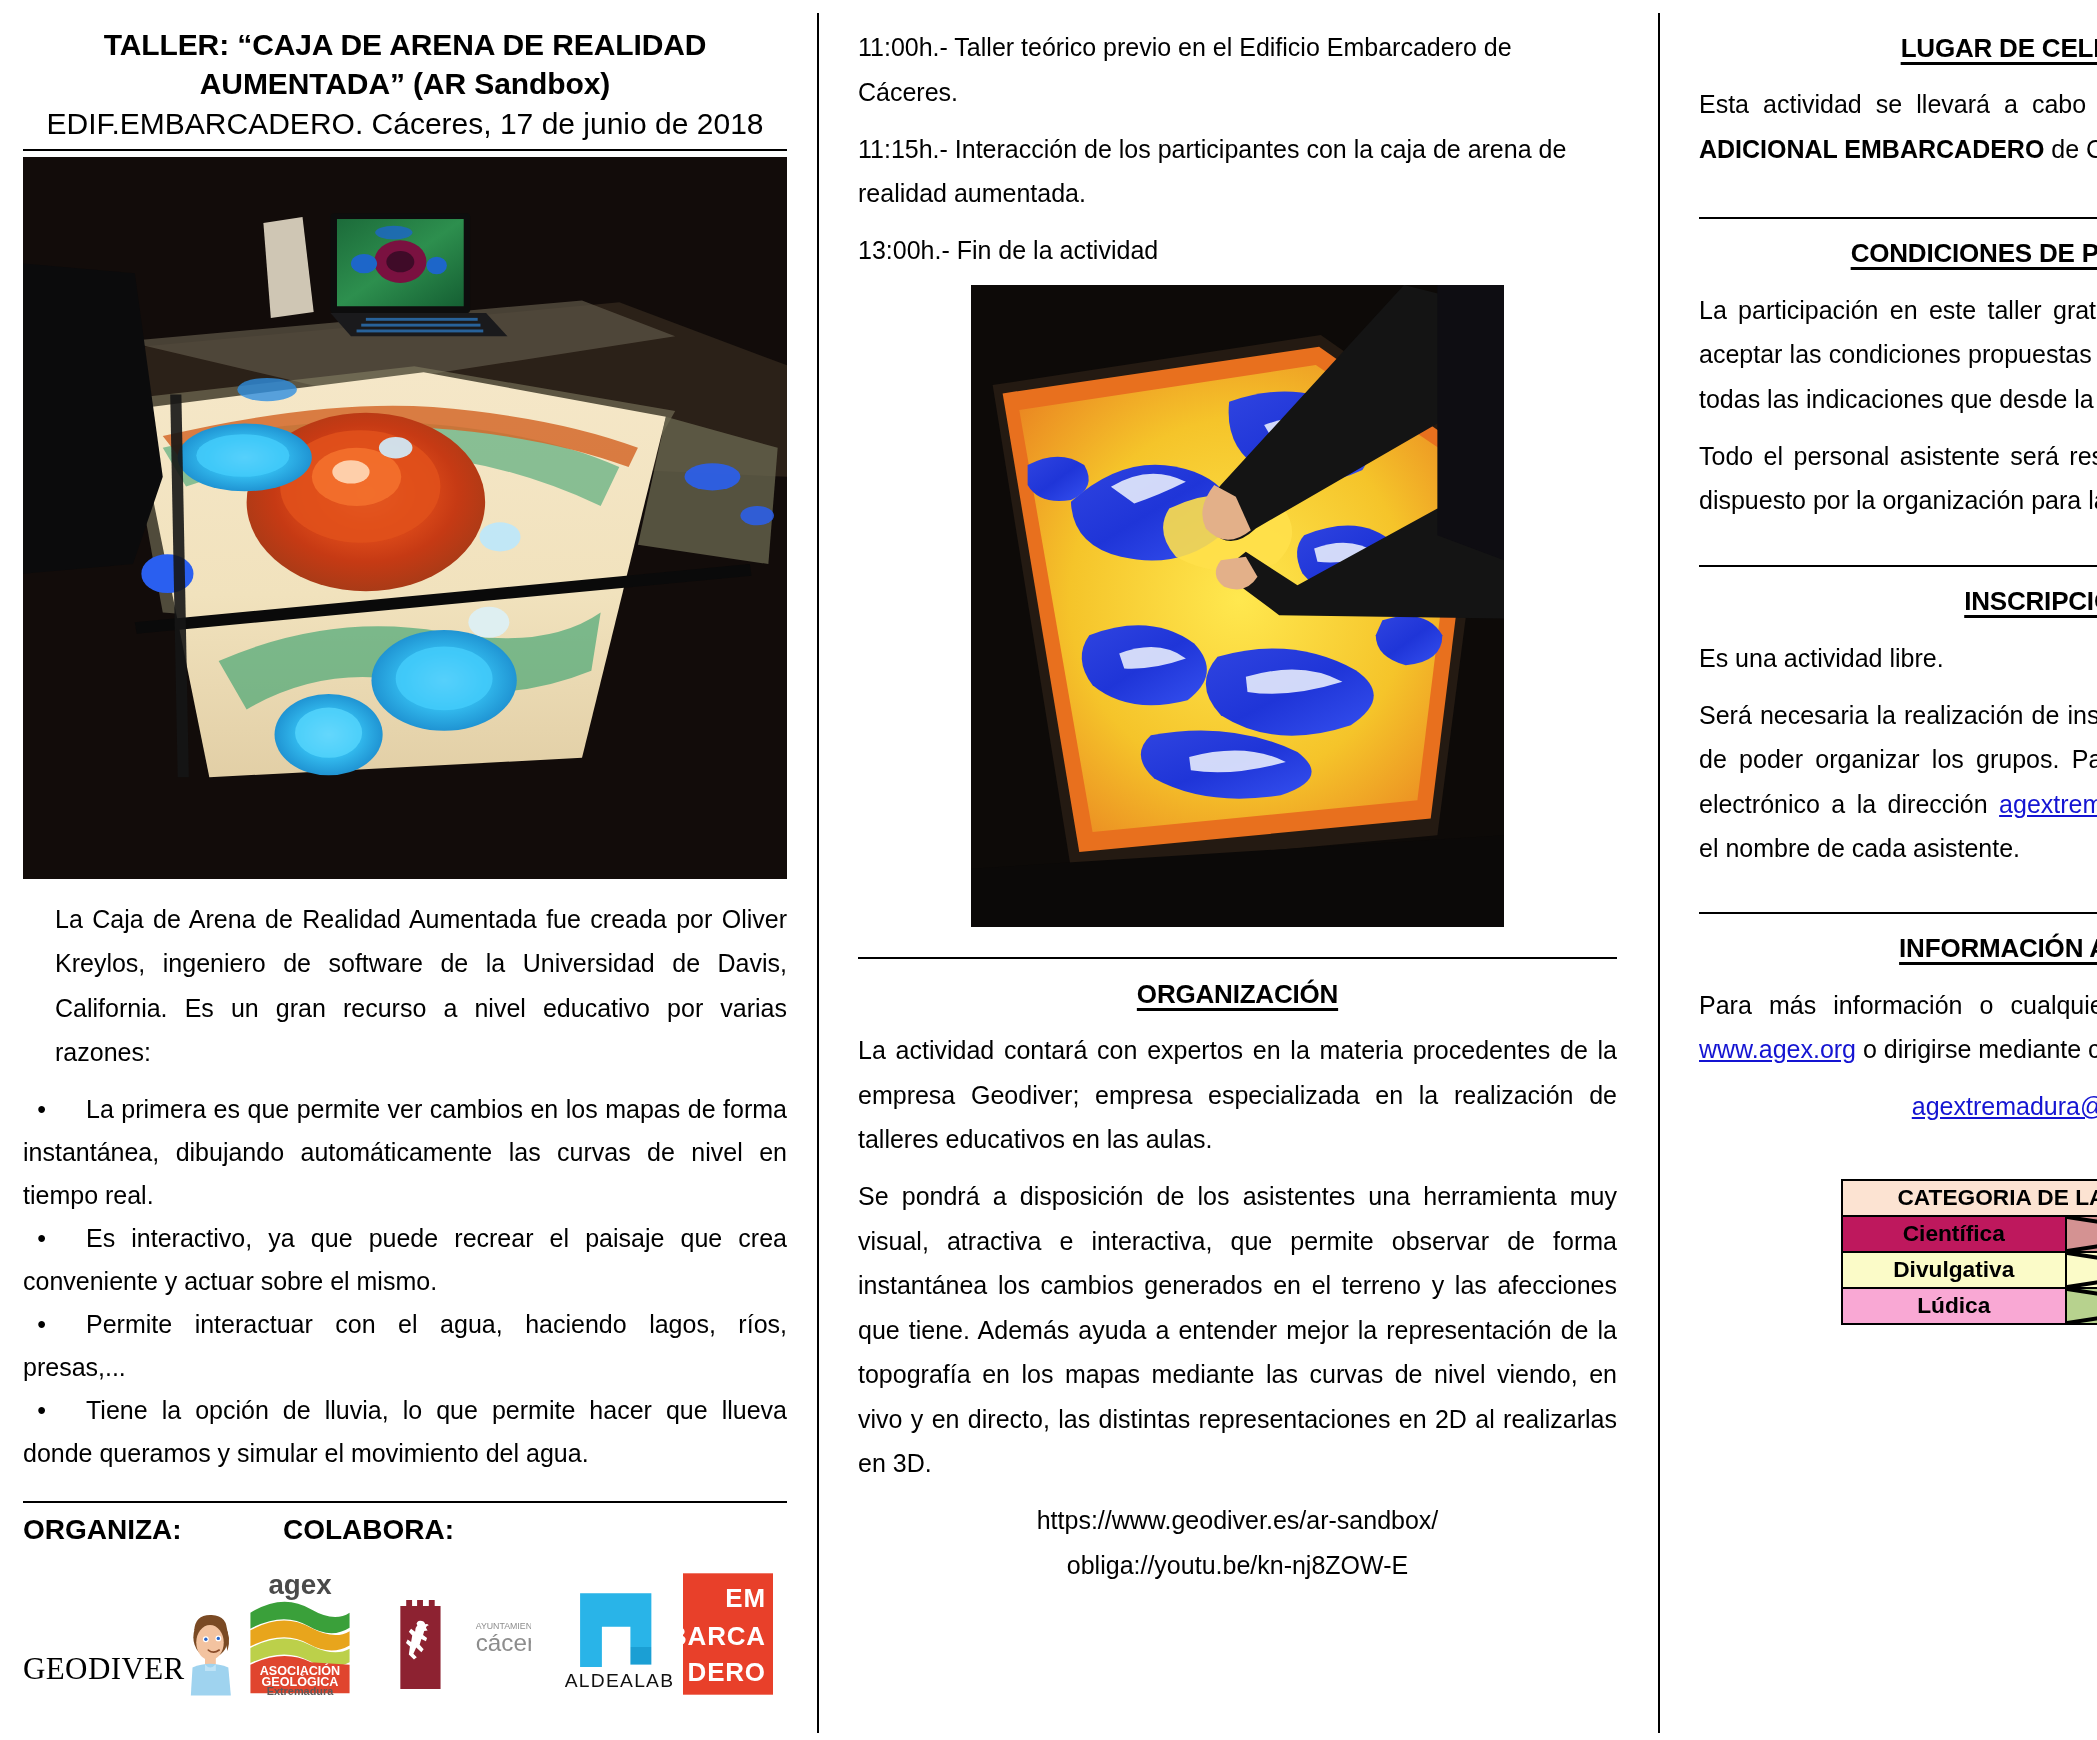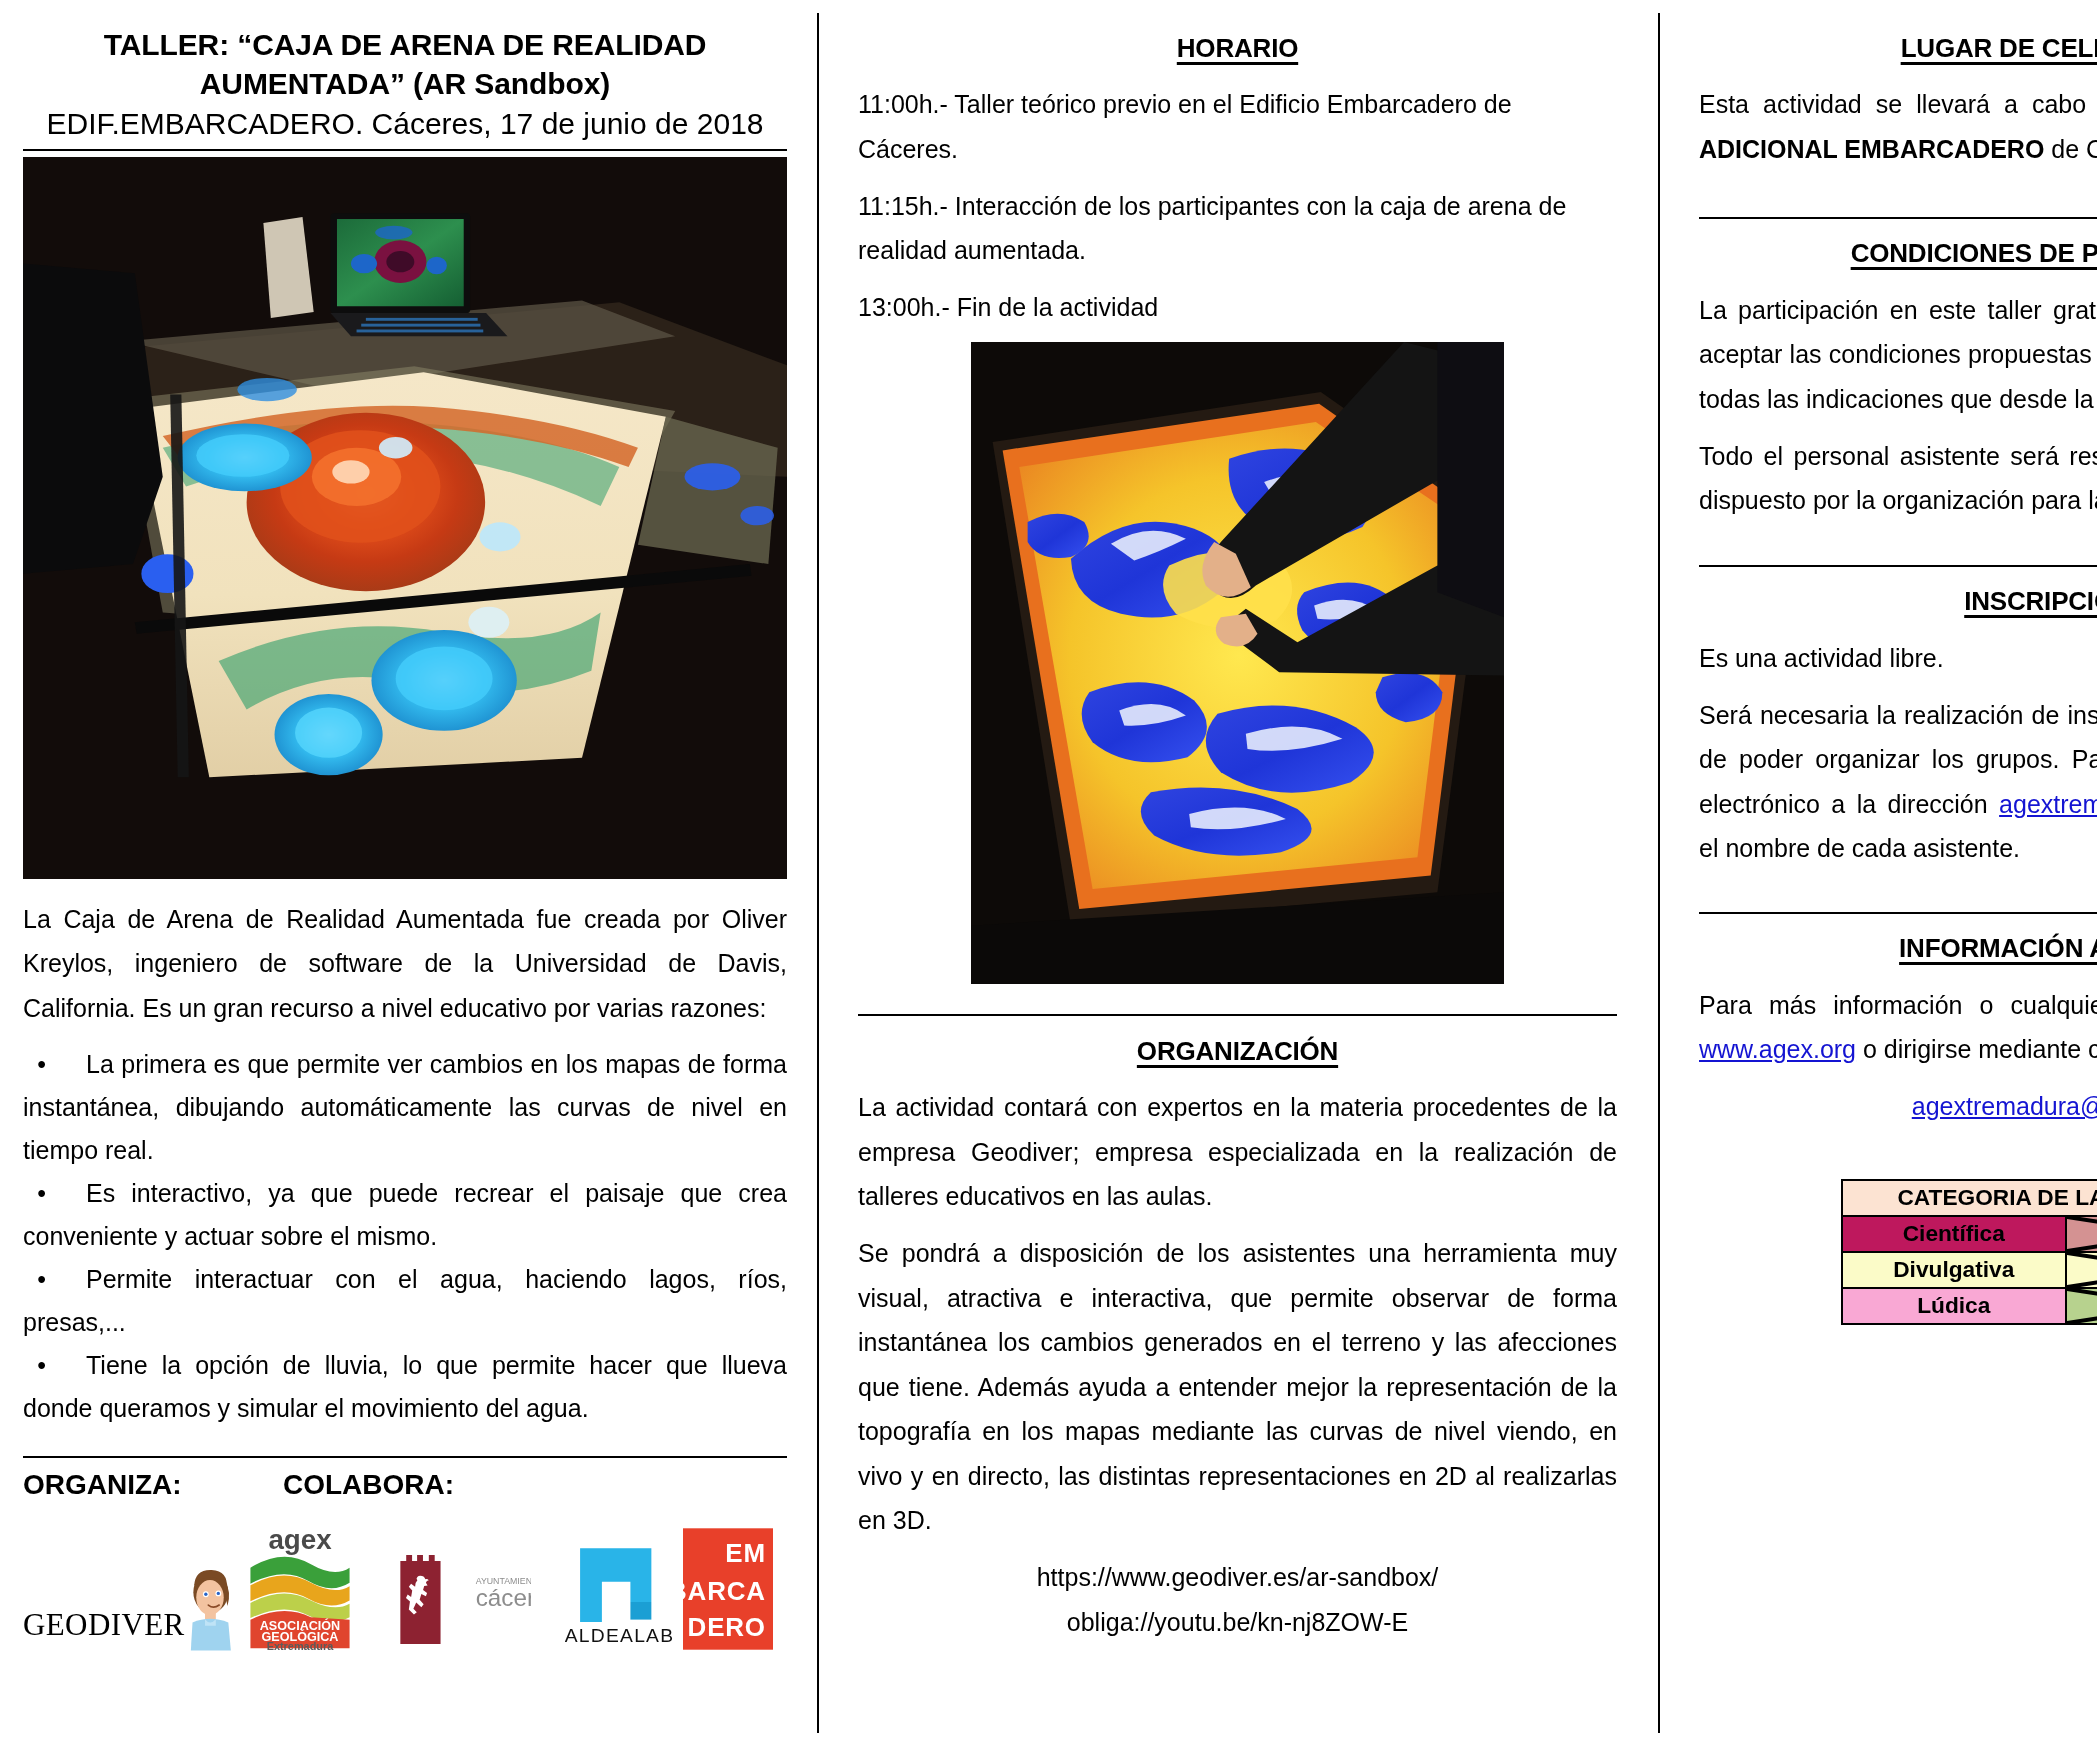--- a/index.html
+++ b/index.html
@@ -229,21 +229,21 @@
         <ellipse cx="262" cy="240" rx="32" ry="12" fill="#2f8fe0" opacity="0.8"></ellipse>
 
         <path d="M120 480 L780 420 L782 432 L122 492 Z" fill="#0a0a0a"></path>
         <path d="M158 245 L166 640 L178 640 L170 245 Z" fill="#151515" opacity="0.9"></path>
 
         <path d="M0 110 L120 120 L150 330 L118 420 L0 430 Z" fill="#0b0b0c"></path>
         <rect x="0" y="0" width="820" height="745" fill="none"></rect>
       </svg>
     </div>
 
-    <p class="body" style="margin-top:17.6px;">La Caja de Arena de Realidad Aumentada fue creada por Oliver Kreylos, ingeniero de software de la Universidad de Davis, California. Es un gran recurso a nivel educativo por varias razones:</p>
+    <p class="body" style="margin-top:17.6px;margin-left:32px;">La Caja de Arena de Realidad Aumentada fue creada por Oliver Kreylos, ingeniero de software de la Universidad de Davis, California. Es un gran recurso a nivel educativo por varias razones:</p>
 
     <ul class="reasons">
       <li><span class="bullet"></span><span>La primera es que permite ver cambios en los mapas de forma instantánea, dibujando automáticamente las curvas de nivel en tiempo real.</span></li>
       <li><span class="bullet"></span><span>Es interactivo, ya que puede recrear el paisaje que crea conveniente y actuar sobre el mismo.</span></li>
       <li><span class="bullet"></span><span>Permite interactuar con el agua, haciendo lagos, ríos, presas,...</span></li>
       <li><span class="bullet"></span><span>Tiene la opción de lluvia, lo que permite hacer que llueva donde queramos y simular el movimiento del agua.</span></li>
     </ul>
 
     <hr class="hr-thick" style="margin-top:26px;">
 
@@ -311,21 +311,20 @@
           <text x="198" y="172" font-family="Liberation Sans, sans-serif" font-size="62" font-weight="bold" fill="#ffffff" text-anchor="end" letter-spacing="2">BARCA</text>
           <text x="198" y="258" font-family="Liberation Sans, sans-serif" font-size="62" font-weight="bold" fill="#ffffff" text-anchor="end" letter-spacing="2">DERO</text>
         </svg>
       </div>
 
     </div>
   </div>
 
   <div class="col col-2">
 
-    <div class="sec-head" style="margin-top:7.6px;">HORARIO</div>
 
     <p class="body left">11:00h.- Taller teórico previo en el Edificio Embarcadero de Cáceres.</p>
     <p class="body left">11:15h.- Interacción de los participantes con la caja de arena de realidad aumentada.</p>
     <p class="body left">13:00h.- Fin de la actividad</p>
 
     <div class="photo-2">
       <svg class="photo-inner" viewBox="0 0 640 770" preserveAspectRatio="none">
         <defs>
           <radialGradient id="ysand" cx="50%" cy="50%" r="70%">
             <stop offset="0%" stop-color="#ffe84f"></stop>

